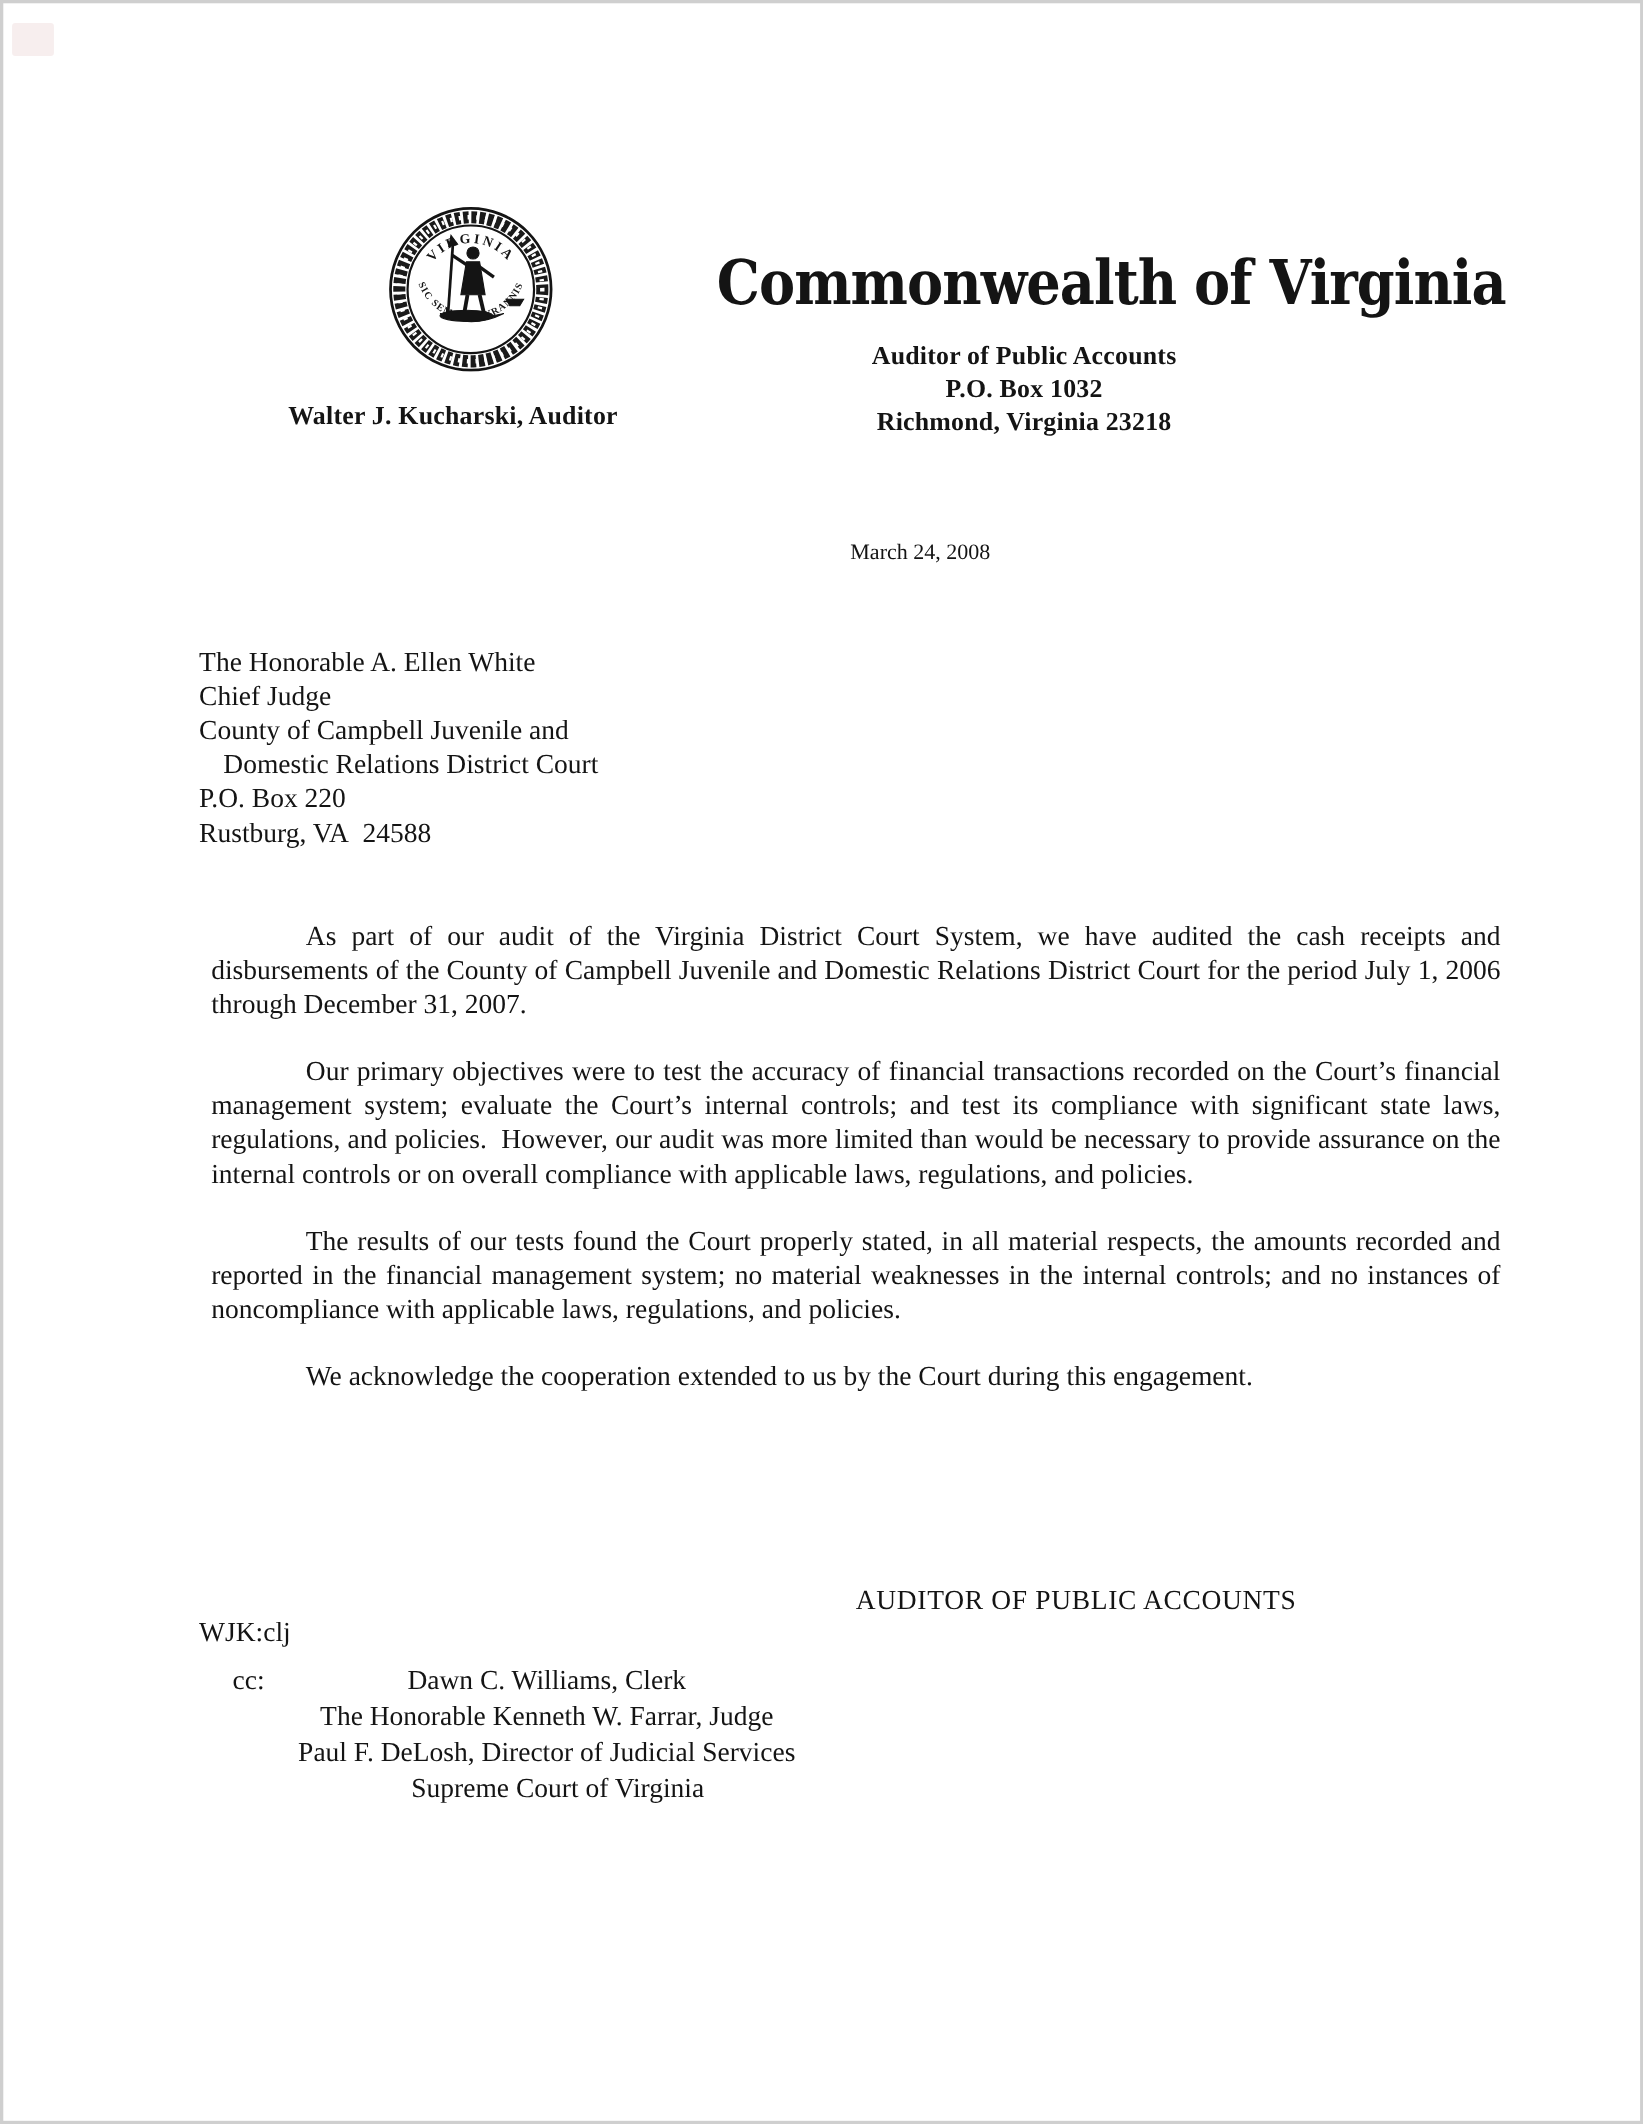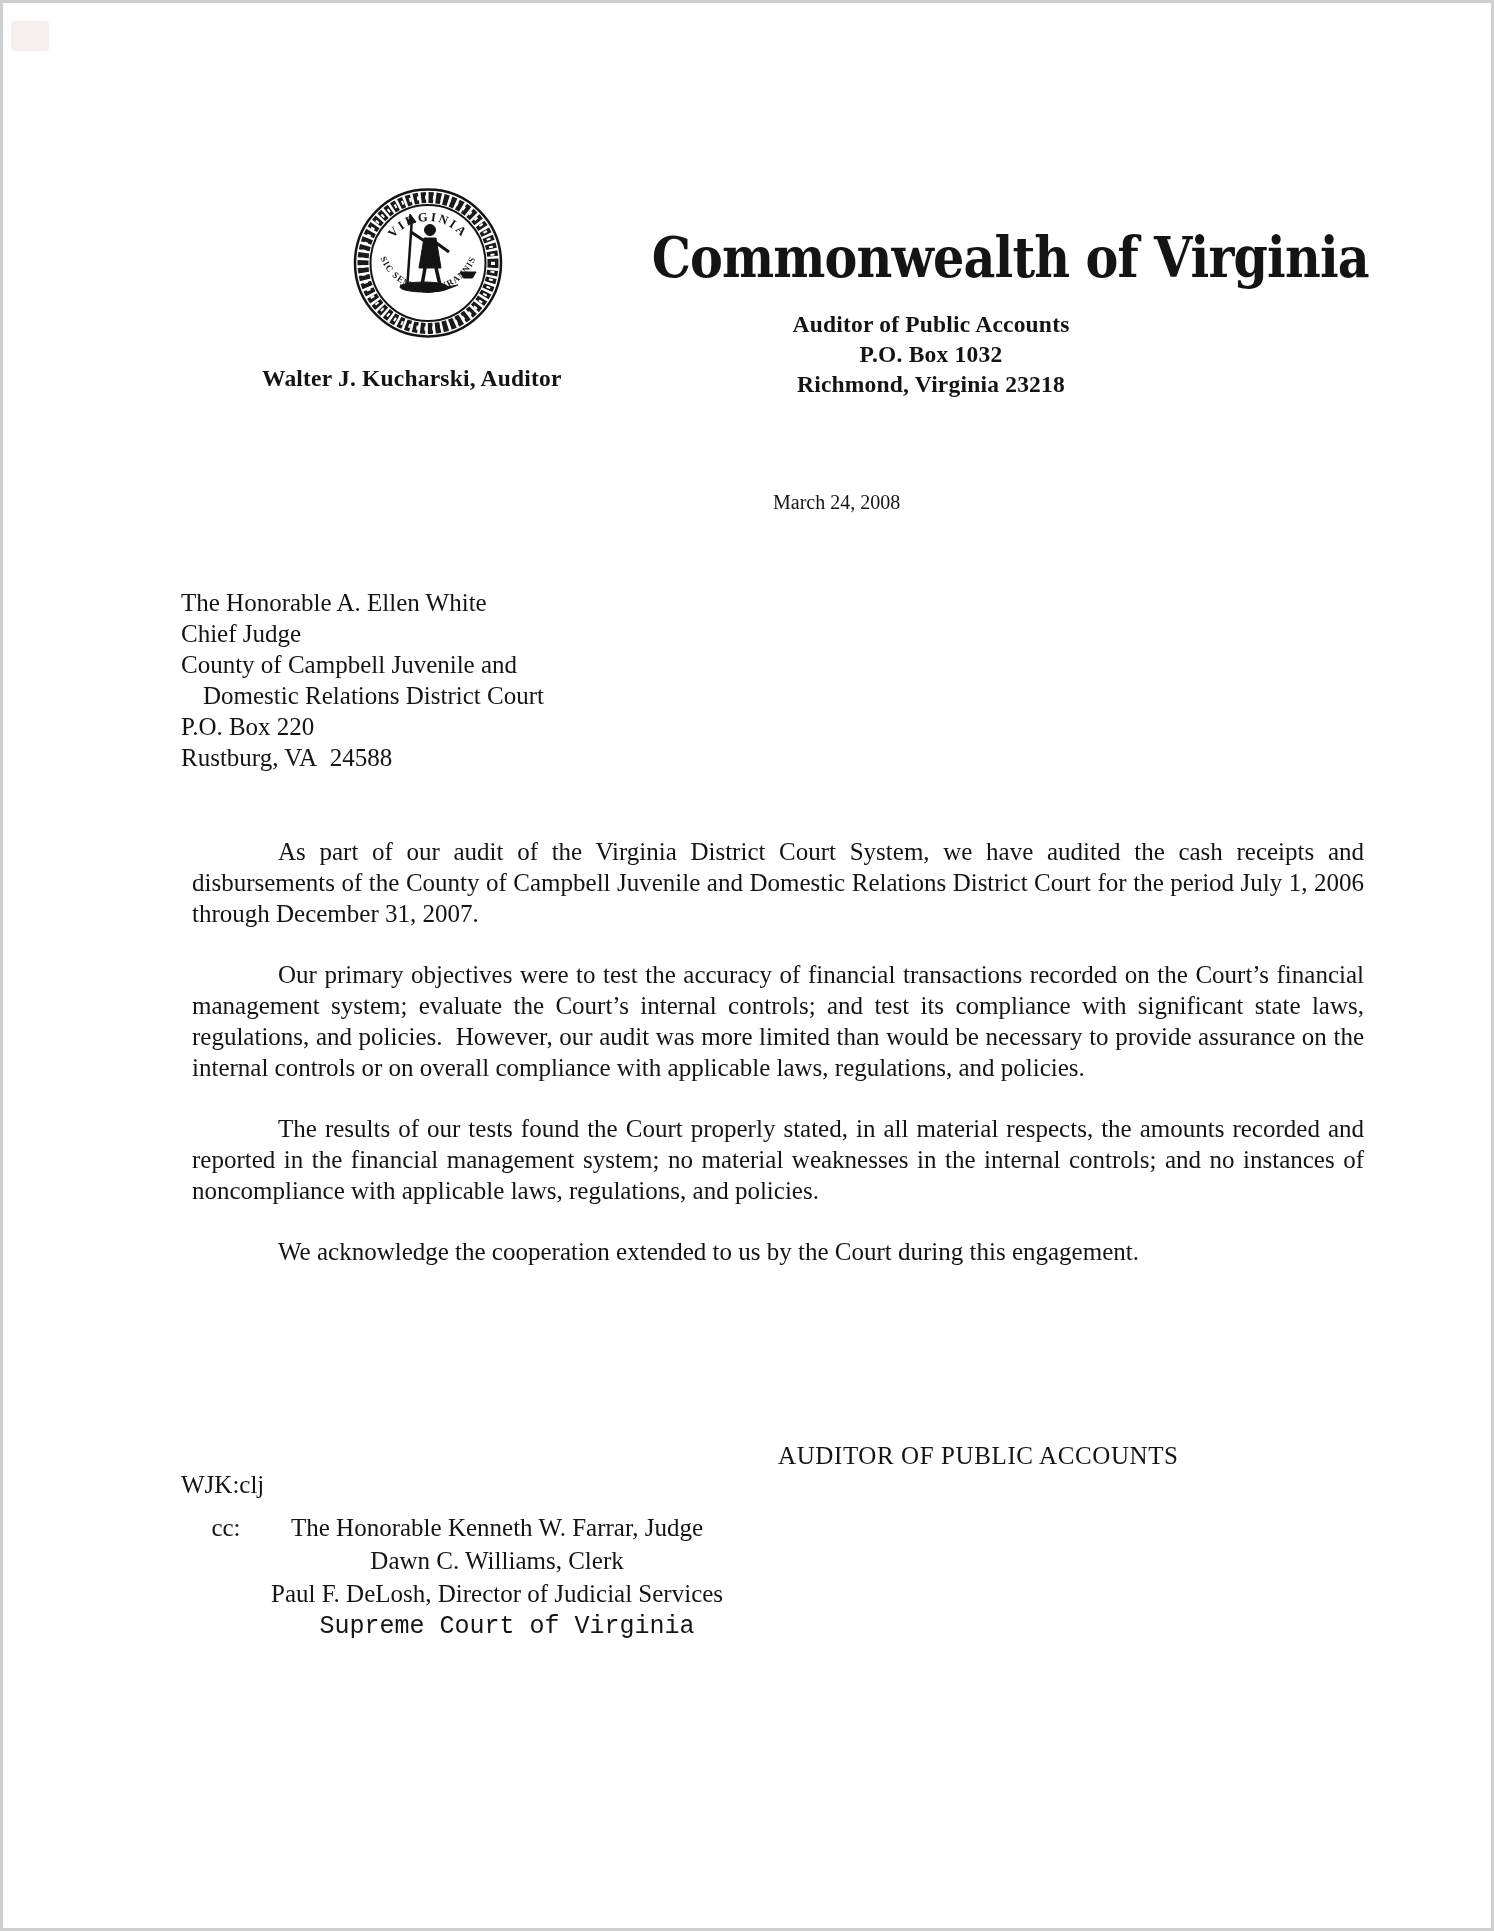--- a/index.html
+++ b/index.html
@@ -58,21 +58,21 @@
   .signature-org { left: 775px; top: 1439px; font-size: 25px; letter-spacing: 0.6px; white-space: nowrap; }
   .reference-initials { left: 178px; top: 1468px; font-size: 25px; }
   .cc-block {
     left: 178px; top: 1508px;
     font-size: 25px; line-height: 33px;
     display: grid;
     grid-template-columns: 90px auto;
     align-items: start;
     text-align: center;
   }
-  .cc-entries .indent2 { padding-left: 20px; font-family: Liberation Mono, monospace; }
+  .cc-entries .indent2 { padding-left: 20px; }
 </style>
 </head>
 <body>
 
 <div class="page">
 
   <div class="abs scan-artifact"></div>
 
   <div class="abs seal">
     <svg viewBox="0 0 152 150" width="152" height="150">
@@ -133,20 +133,20 @@
     <p>We acknowledge the cooperation extended to us by the Court during this engagement.</p>
   </div>
 
   <div class="abs signature-org">AUDITOR OF PUBLIC ACCOUNTS</div>
 
   <div class="abs reference-initials">WJK:clj</div>
 
   <div class="abs cc-block">
     <div>cc:</div>
     <div class="cc-entries">
+      <div>Dawn C. Williams, Clerk</div>
       <div>The Honorable Kenneth W. Farrar, Judge</div>
-      <div>Dawn C. Williams, Clerk</div>
       <div>Paul F. DeLosh, Director of Judicial Services</div>
       <div class="indent2">Supreme Court of Virginia</div>
     </div>
   </div>
 
 </div>
 
 </body></html>

